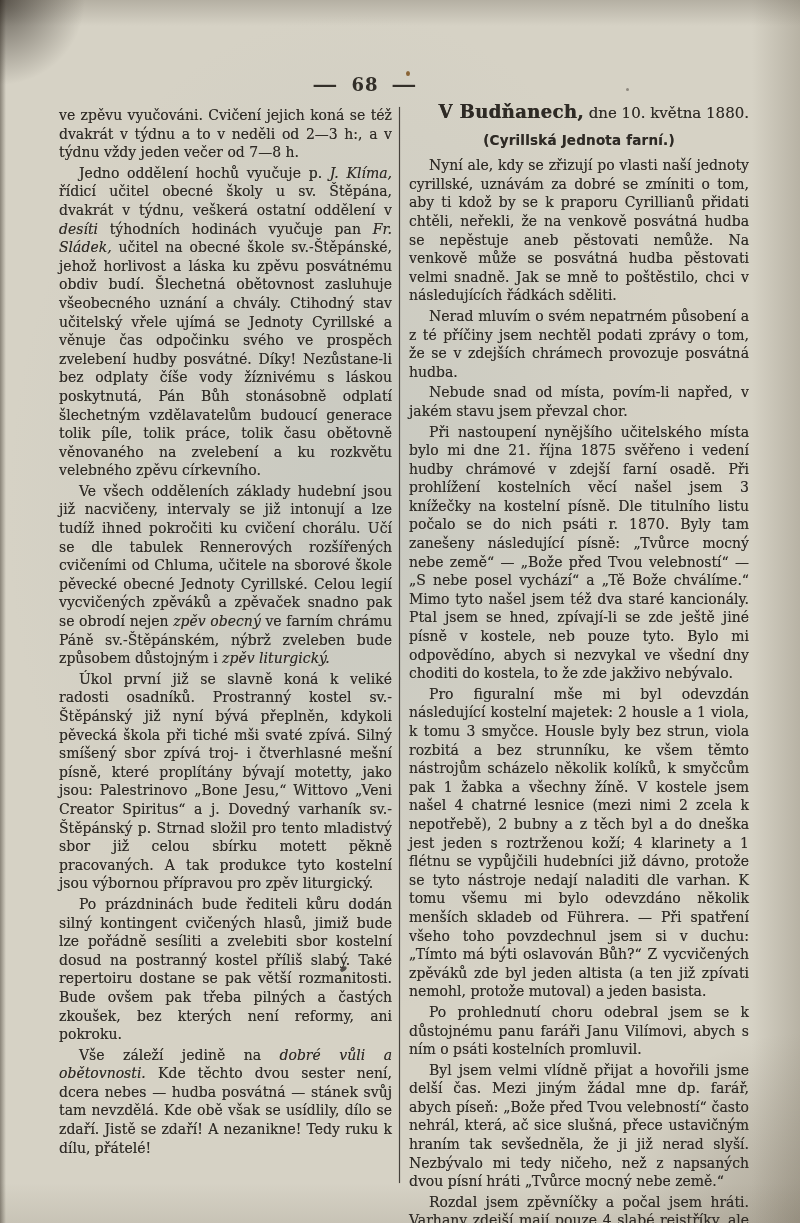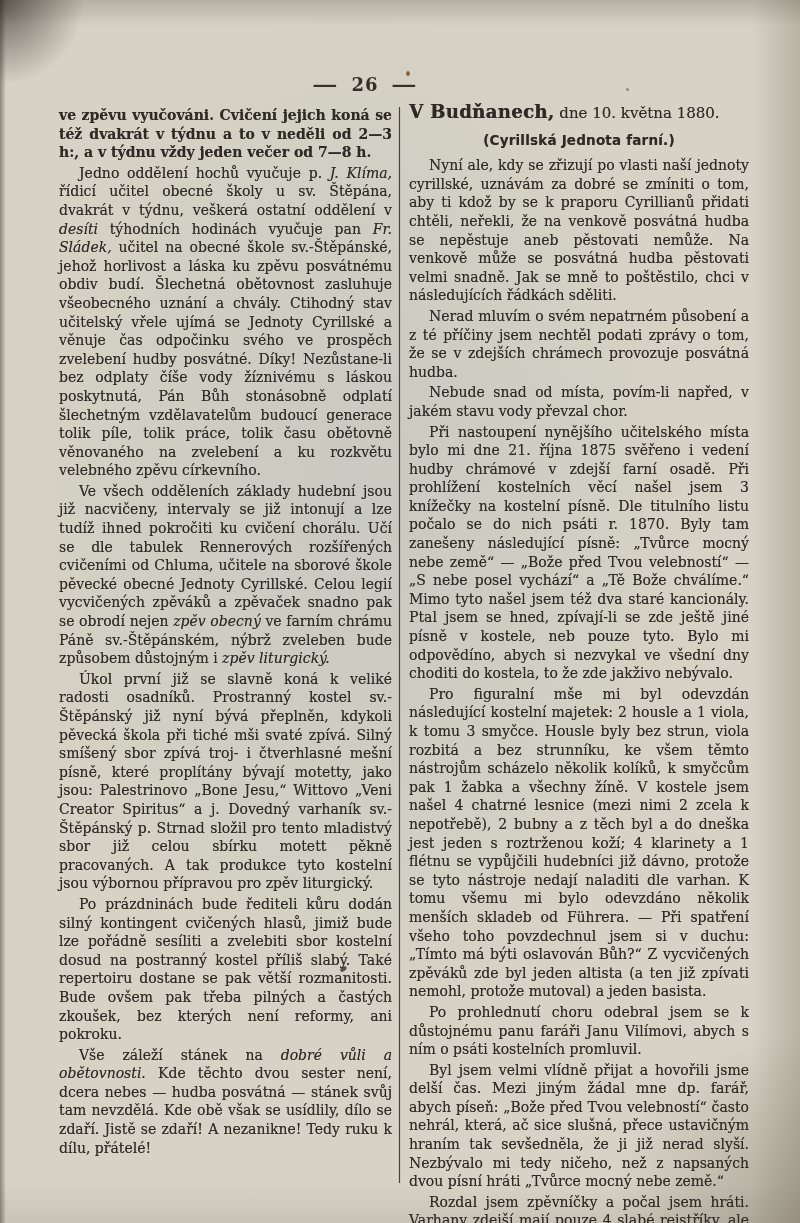--- a/index.html
+++ b/index.html
@@ -42,23 +42,23 @@
   .col-right { left: 409px; width: 340px; top: 103px; }
   .divider {
     position: absolute;
     left: 399px; top: 107px;
     width: 1px; height: 1076px;
     background: #45413b;
     box-shadow: 0 0 1px rgba(69,65,59,0.9);
   }
   .para { margin: 0; text-align: justify; text-shadow: 0 0 0.5px rgba(46,42,37,0.55); }
   .para.ind    { text-indent: 20px; margin-top: 2px; }
-  .para.noind  { text-indent: 0; font-weight: bold; }
+  .para.noind  { text-indent: 0; }
   .para.dateline {
-    text-align: left; text-indent: 0;
+    text-align: right; text-indent: 0;
     font-size: 15px; margin-bottom: 8px; white-space: nowrap;
   }
   .para.subtitle {
     text-align: center; text-indent: 0;
     font-family: "DejaVu Sans", "Liberation Sans", sans-serif;
     font-weight: bold; font-size: 13.5px;
     margin-bottom: 7px; letter-spacing: 0.2px;
   }
   .it { font-style: italic; }
   .bd { font-weight: bold; text-align: center; }
@@ -72,44 +72,44 @@
   .speck.s1 { left: 406px; top: 71px; width: 4px; height: 5px; background: #8a6436; }
   .speck.s2 { left: 340px; top: 967px; width: 7px; height: 4px; background: #54504a; transform: rotate(-35deg); border-radius: 40% 60% 60% 40%; }
   .speck.s3 { left: 626px; top: 88px; width: 3px; height: 3px; background: #8d887e; }
 </style>
 </head>
 <body>
 
 <div class="page">
 
   <div class="page-header">
-    <span class="dash">—</span><span>26</span><span class="dash">—</span>
+    <span class="dash">—</span><span>68</span><span class="dash">—</span>
   </div>
 
   <div class="speck s1"></div>
   <div class="speck s2"></div>
   <div class="speck s3"></div>
 
   <div class="col col-left" id="left-col">
       <p class="para noind"><span class="">ve zpěvu vyučováni. Cvičení jejich koná se též dvakrát v týdnu a to v neděli od 2—3 h:, a v týdnu vždy jeden večer od 7—8 h.</span></p>
       <p class="para ind"><span class="">Jedno oddělení hochů vyučuje p. </span><span class="it">J. Klíma,</span><span class=""> řídicí učitel obecné školy u sv. Štěpána, dvakrát v týdnu, veškerá ostatní oddělení v </span><span class="it">desíti</span><span class=""> týhodních hodinách vyučuje pan </span><span class="it">Fr. Sládek,</span><span class=""> učitel na obecné škole sv.-Štěpánské, jehož horlivost a láska ku zpěvu posvátnému obdiv budí. Šlechetná obětovnost zasluhuje všeobecného uznání a chvály. Ctihodný stav učitelský vřele ujímá se Jednoty Cyrillské a věnuje čas odpočinku svého ve prospěch zvelebení hudby posvátné. Díky! Nezůstane-li bez odplaty číše vody žíznivému s láskou poskytnutá, Pán Bůh stonásobně odplatí šlechetným vzdělavatelům budoucí generace tolik píle, tolik práce, tolik času obětovně věnovaného na zvelebení a ku rozkvětu velebného zpěvu církevního.</span></p>
       <p class="para ind"><span class="">Ve všech odděleních základy hudební jsou již nacvičeny, intervaly se již intonují a lze tudíž ihned pokročiti ku cvičení chorálu. Učí se dle tabulek Rennerových rozšířených cvičeními od Chluma, učitele na sborové škole pěvecké obecné Jednoty Cyrillské. Celou legií vycvičených zpěváků a zpěvaček snadno pak se obrodí nejen </span><span class="it">zpěv obecný</span><span class=""> ve farním chrámu Páně sv.-Štěpánském, nýbrž zveleben bude způsobem důstojným i </span><span class="it">zpěv liturgický.</span></p>
       <p class="para ind"><span class="">Úkol první již se slavně koná k veliké radosti osadníků. Prostranný kostel sv.-Štěpánský již nyní bývá přeplněn, kdykoli pěvecká škola při tiché mši svaté zpívá. Silný smíšený sbor zpívá troj- i čtverhlasné mešní písně, které proplítány bývají motetty, jako jsou: Palestrinovo „Bone Jesu,“ Wittovo „Veni Creator Spiritus“ a j. Dovedný varhaník sv.-Štěpánský p. Strnad složil pro tento mladistvý sbor již celou sbírku motett pěkně pracovaných. A tak produkce tyto kostelní jsou výbornou přípravou pro zpěv liturgický.</span></p>
       <p class="para ind"><span class="">Po prázdninách bude řediteli kůru dodán silný kontingent cvičených hlasů, jimiž bude lze pořádně sesíliti a zvelebiti sbor kostelní dosud na postranný kostel příliš slabý. Také repertoiru dostane se pak větší rozmanitosti. Bude ovšem pak třeba pilných a častých zkoušek, bez kterých není reformy, ani pokroku.</span></p>
-      <p class="para ind"><span class="">Vše záleží stánek na </span><span class="it">dobré vůli a obětovnosti.</span><span class=""> Kde těchto dvou sester není, dcera nebes — hudba posvátná — stánek svůj tam nevzdělá. Kde obě však se usídlily, dílo se zdaří. Jistě se zdaří! A nezanikne! Tedy ruku k dílu, přátelé!</span></p>
+      <p class="para ind"><span class="">Vše záleží jedině na </span><span class="it">dobré vůli a obětovnosti.</span><span class=""> Kde těchto dvou sester není, dcera nebes — hudba posvátná — stánek svůj tam nevzdělá. Kde obě však se usídlily, dílo se zdaří. Jistě se zdaří! A nezanikne! Tedy ruku k dílu, přátelé!</span></p>
     </div>
 
   <div class="divider"></div>
 
   <div class="col col-right" id="right-col">
       <p class="para dateline"><span class="gothic">V Budňanech,</span><span class=""> dne 10. května 1880.</span></p>
       <p class="para subtitle"><span class="bd">(Cyrillská Jednota farní.)</span></p>
       <p class="para ind"><span class="">Nyní ale, kdy se zřizují po vlasti naší jednoty cyrillské, uznávám za dobré se zmíniti o tom, aby ti kdož by se k praporu Cyrillianů přidati chtěli, neřekli, že na venkově posvátná hudba se nepěstuje aneb pěstovati nemůže. Na venkově může se posvátná hudba pěstovati velmi snadně. Jak se mně to poštěstilo, chci v následujících řádkách sděliti.</span></p>
       <p class="para ind"><span class="">Nerad mluvím o svém nepatrném působení a z té příčiny jsem nechtěl podati zprávy o tom, že se v zdejších chrámech provozuje posvátná hudba.</span></p>
-      <p class="para ind"><span class="">Nebude snad od místa, povím-li napřed, v jakém stavu vody převzal chor.</span></p>
+      <p class="para ind"><span class="">Nebude snad od místa, povím-li napřed, v jakém stavu jsem převzal chor.</span></p>
       <p class="para ind"><span class="">Při nastoupení nynějšího učitelského místa bylo mi dne 21. října 1875 svěřeno i vedení hudby chrámové v zdejší farní osadě. Při prohlížení kostelních věcí našel jsem 3 knížečky na kostelní písně. Dle titulního listu počalo se do nich psáti r. 1870. Byly tam zanešeny následující písně: „Tvůrce mocný nebe země“ — „Bože před Tvou velebností“ — „S nebe posel vychází“ a „Tě Bože chválíme.“ Mimo tyto našel jsem též dva staré kancionály. Ptal jsem se hned, zpívají-li se zde ještě jiné písně v kostele, neb pouze tyto. Bylo mi odpovědíno, abych si nezvykal ve všední dny choditi do kostela, to že zde jakživo nebývalo.</span></p>
       <p class="para ind"><span class="">Pro figuralní mše mi byl odevzdán následující kostelní majetek: 2 housle a 1 viola, k tomu 3 smyčce. Housle byly bez strun, viola rozbitá a bez strunníku, ke všem těmto nástrojům scházelo několik kolíků, k smyčcům pak 1 žabka a všechny žíně. V kostele jsem našel 4 chatrné lesnice (mezi nimi 2 zcela k nepotřebě), 2 bubny a z těch byl a do dneška jest jeden s roztrženou koží; 4 klarinety a 1 flétnu se vypůjčili hudebníci již dávno, protože se tyto nástroje nedají naladiti dle varhan. K tomu všemu mi bylo odevzdáno několik menších skladeb od Führera. — Při spatření všeho toho povzdechnul jsem si v duchu: „Tímto má býti oslavován Bůh?“ Z vycvičených zpěváků zde byl jeden altista (a ten již zpívati nemohl, protože mutoval) a jeden basista.</span></p>
       <p class="para ind"><span class="">Po prohlednutí choru odebral jsem se k důstojnému panu faráři Janu Vilímovi, abych s ním o psáti kostelních promluvil.</span></p>
       <p class="para ind"><span class="">Byl jsem velmi vlídně přijat a hovořili jsme delší čas. Mezi jiným žádal mne dp. farář, abych píseň: „Bože před Tvou velebností“ často nehrál, která, ač sice slušná, přece ustavičným hraním tak sevšedněla, že ji již nerad slyší. Nezbývalo mi tedy ničeho, než z napsaných dvou písní hráti „Tvůrce mocný nebe země.“</span></p>
       <p class="para ind"><span class="">Rozdal jsem zpěvníčky a počal jsem hráti. Varhany zdejší mají pouze 4 slabé rejstříky, ale bylo je velmi dobře slyšeti, neboť zpíval tu a tam</span></p>
     </div>
 
 </div>
 
 </body></html>

